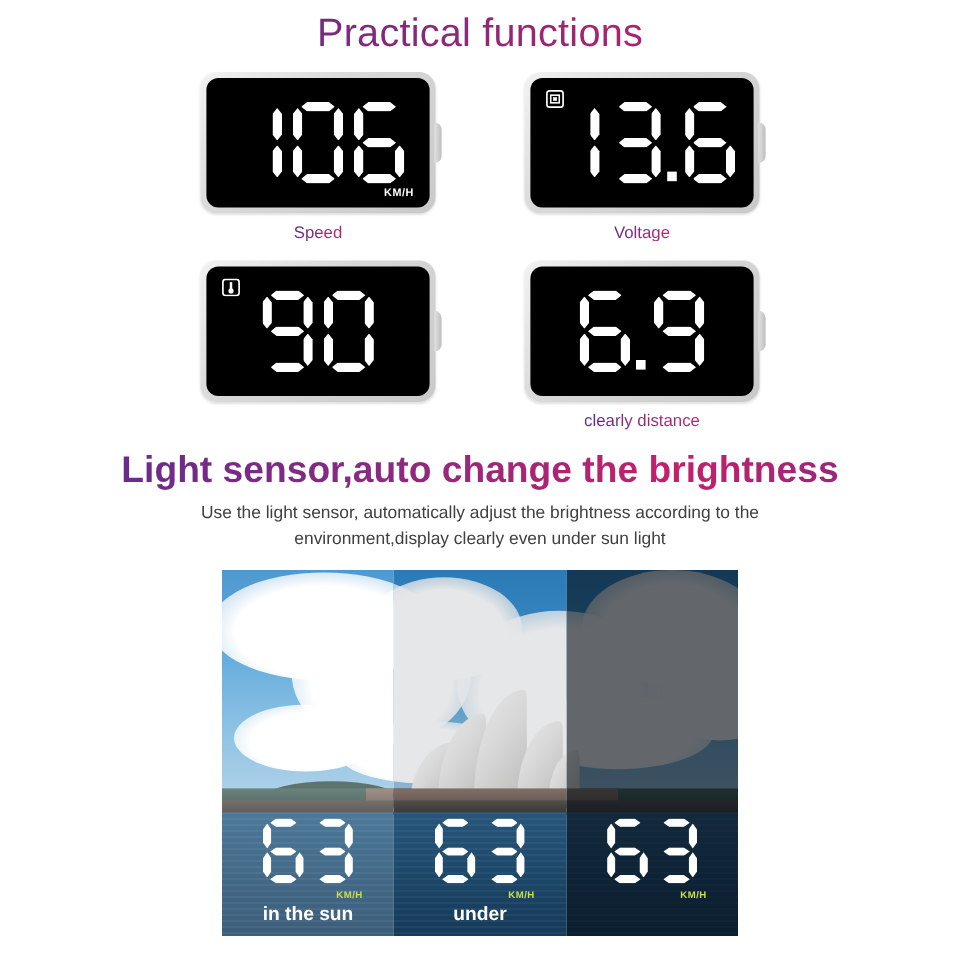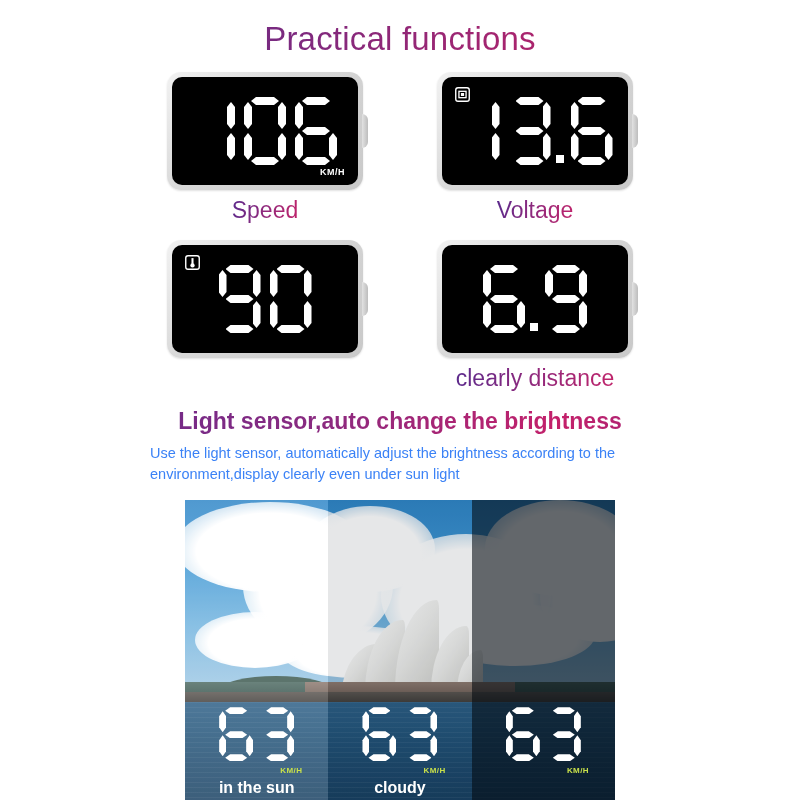--- a/index.html
+++ b/index.html
@@ -12,21 +12,21 @@
     overflow: hidden;
     position: relative;
   }
 
   
   .page-title {
     text-align: center;
     font-size: 33px;
     font-weight: 400;
     letter-spacing: 0.2px;
-    padding-top: 20px;
+    padding-top: 8px;
     background: linear-gradient(100deg, #5b2a8c 0%, #7a2a80 35%, #a8246e 65%, #c51f62 100%);
     -webkit-background-clip: text;
     background-clip: text;
     -webkit-text-fill-color: transparent;
     color: #8c2878;
   }
 
   
   .device-grid {
     margin: 14px auto 0;
@@ -169,47 +169,47 @@
     height: 8px;
     background: #ffffff;
     margin-bottom: 2px;
     margin-left: -4px;
     margin-right: -2px;
   }
 
   
   .device-caption {
     margin-top: 7px;
-    font-size: 23px;
+    font-size: 14px;
     background: linear-gradient(100deg, #5b2a8c 0%, #8c2a7e 45%, #c0236a 100%);
     -webkit-background-clip: text;
     background-clip: text;
     -webkit-text-fill-color: transparent;
     color: #8c2878;
   }
 
   
   .sensor-heading {
     margin-top: 16px;
     text-align: center;
-    font-size: 23px;
+    font-size: 31px;
     font-weight: 700;
     background: linear-gradient(95deg, #5e2b8f 0%, #8a2a80 40%, #c4206a 70%, #7d2a86 100%);
     -webkit-background-clip: text;
     background-clip: text;
     -webkit-text-fill-color: transparent;
     color: #8c2878;
   }
   .sensor-desc {
     margin: 8px auto 0;
     width: 500px;
-    text-align: left;
+    text-align: center;
     font-size: 14.5px;
     line-height: 1.42;
-    color: #3b82f6;
+    color: #404040;
   }
 
   
   .photo-strip {
     position: relative;
     margin: 16px auto 0;
     width: 430px;
     height: 305px;
     display: flex;
     overflow: hidden;
@@ -605,21 +605,21 @@
       </div>
       <div class="digit" data-d="3">
         <span class="sa"></span>
           <span class="sb"></span>
           <span class="sc"></span>
         <span class="sd"></span>
           <span class="sg"></span>
       </div>
     </div>
     <div class="pane-unit">KM/H</div>
-    <div class="pane-label">cloudy</div>
+    <div class="pane-label">under</div>
   </div>
 
   <div class="photo-pane">
     <div class="scene">
       <div class="sky"></div>
 
       <div class="cloud c4"></div>
       <div class="cloud c5"></div>
 
       <div class="cloud c8"></div>

